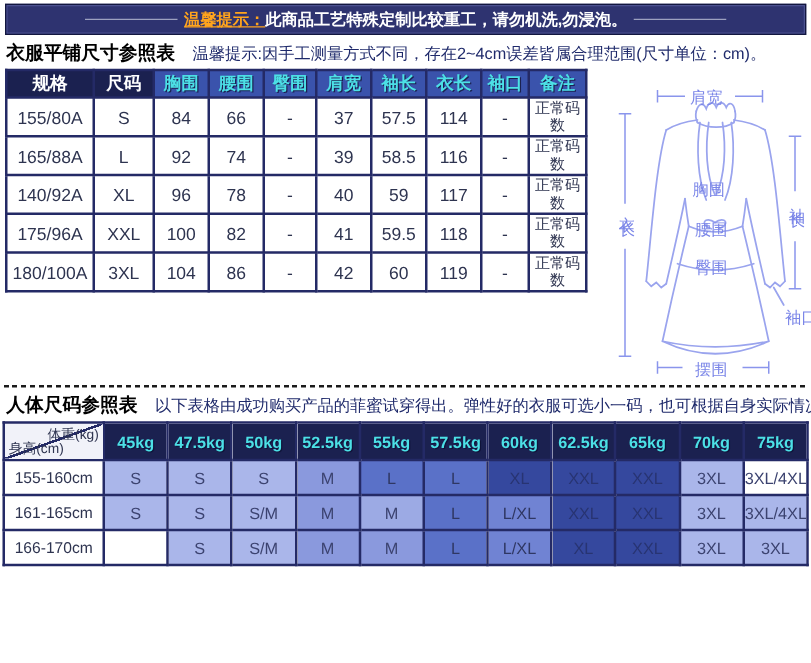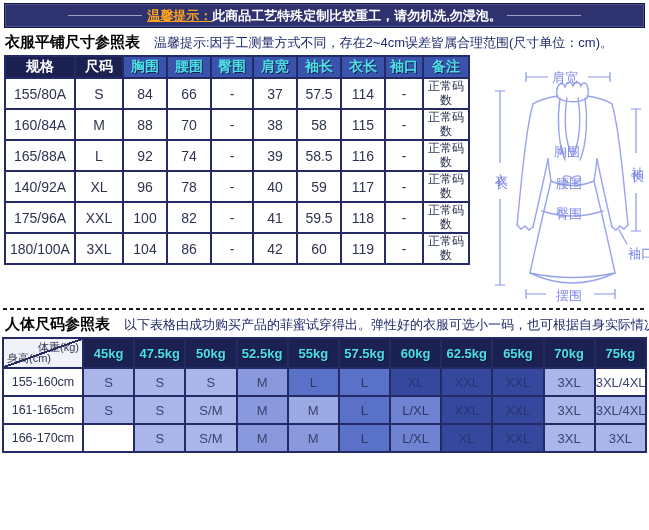--- a/index.html
+++ b/index.html
@@ -99,32 +99,20 @@
           <td>84</td>
           <td>66</td>
           <td>-</td>
           <td>37</td>
           <td>57.5</td>
           <td>114</td>
           <td>-</td>
           <td class="note">正常码数</td>
         </tr>
         <tr>
-          <td>160/84A</td>
-          <td>M</td>
-          <td>88</td>
-          <td>70</td>
-          <td>-</td>
-          <td>38</td>
-          <td>58</td>
-          <td>115</td>
-          <td>-</td>
-          <td class="note">正常码数</td>
-        </tr>
-        <tr>
           <td>165/88A</td>
           <td>L</td>
           <td>92</td>
           <td>74</td>
           <td>-</td>
           <td>39</td>
           <td>58.5</td>
           <td>116</td>
           <td>-</td>
           <td class="note">正常码数</td>

